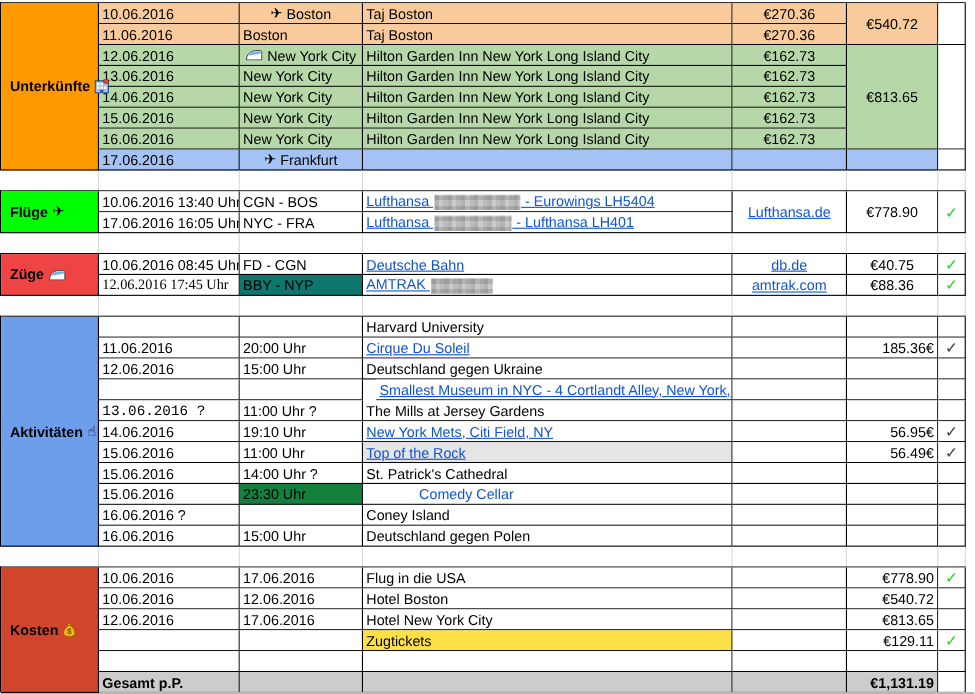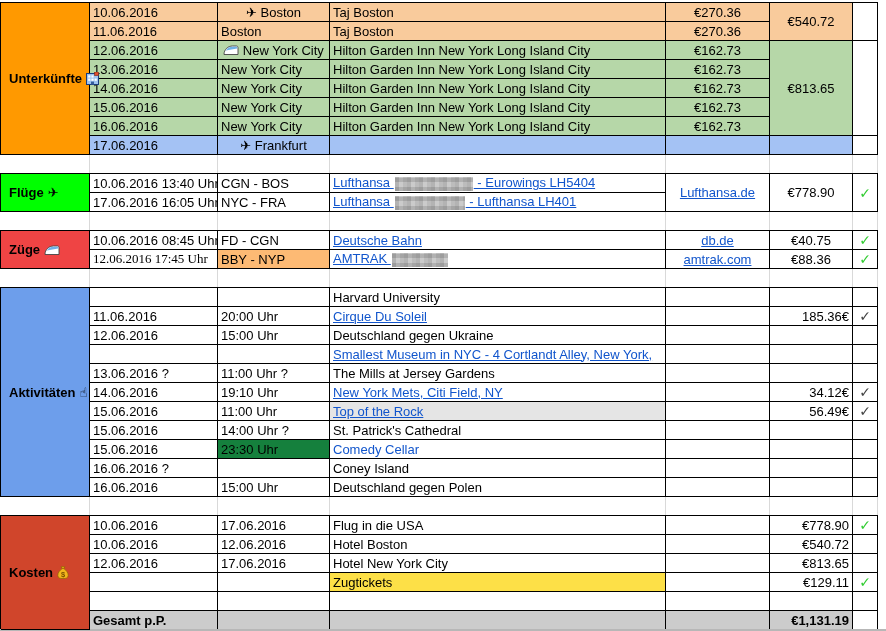--- a/index.html
+++ b/index.html
@@ -19,21 +19,21 @@
     white-space:nowrap; overflow:hidden; background:#fff;
   }
   .cell.center { justify-content:center; }
   .cell.right  { justify-content:flex-end; }
   .cell.bold   { font-weight:bold; }
   .label-cell {
     font-weight:bold; overflow:visible; padding-left:8px;
     gap:4px; z-index:2; justify-content:flex-start;
   }
   .link { color:#1155cc; text-decoration:underline; cursor:pointer; }
-  .link.nounderline { text-decoration:none; }
+  .link.nounderline { text-decoration:none;margin-left:48px; }
   .check { font-weight:bold; font-size:14px; line-height:1; }
   .gap { position:absolute; display:grid; }
   .gap > div { border-right:1px solid #d9d9d9; }
   .blur {
     display:inline-block; height:14px; vertical-align:middle; margin:0 1px;
     background:
       repeating-linear-gradient(90deg,#c4c4c4 0 4px,#dedede 4px 8px,#cecece 8px 12px),
       repeating-linear-gradient(0deg,#cccccc 0 4px,#e9e9e9 4px 9px);
     background-blend-mode:multiply;
     filter:blur(0.6px);
@@ -167,21 +167,21 @@
           <span class="link">Deutsche Bahn</span>
         </div>
         <div class="cell center" style="grid-area: 1 / 5; background: rgb(255, 255, 255);">
           <span class="link">db.de</span>
         </div>
         <div class="cell center" style="grid-area: 1 / 6; background: rgb(255, 255, 255);">€40.75</div>
         <div class="cell center" style="grid-area: 1 / 7; background: rgb(255, 255, 255);">
           <span class="check" style="color: rgb(51, 204, 51);">✓</span>
         </div>
         <div class="cell" style="grid-area: 2 / 2; background: rgb(255, 255, 255); font-family: Liberation Serif, serif;">12.06.2016 17:45 Uhr</div>
-        <div class="cell" style="grid-area: 2 / 3; background: #fdba74;">BBY - NYP</div>
+        <div class="cell" style="grid-area: 2 / 3; background: #0f766e;">BBY - NYP</div>
         <div class="cell" style="grid-area: 2 / 4; background: rgb(255, 255, 255);">
           <span class="link">AMTRAK <span class="blur" style="width: 56px;"></span></span>
         </div>
         <div class="cell center" style="grid-area: 2 / 5; background: rgb(255, 255, 255);">
           <span class="link">amtrak.com</span>
         </div>
         <div class="cell center" style="grid-area: 2 / 6; background: rgb(255, 255, 255);">€88.36</div>
         <div class="cell center" style="grid-area: 2 / 7; background: rgb(255, 255, 255);">
           <span class="check" style="color: rgb(51, 204, 51);">✓</span>
         </div>
@@ -217,39 +217,39 @@
           <span class="check" style="color: rgb(68, 68, 68);">✓</span>
         </div>
         <div class="cell" style="grid-area: 3 / 2; background: rgb(255, 255, 255);">12.06.2016</div>
         <div class="cell" style="grid-area: 3 / 3; background: rgb(255, 255, 255);">15:00 Uhr</div>
         <div class="cell" style="grid-area: 3 / 4; background: rgb(255, 255, 255);">Deutschland gegen Ukraine</div>
         <div class="cell" style="grid-area: 3 / 5; background: rgb(255, 255, 255);"></div>
         <div class="cell" style="grid-area: 3 / 6; background: rgb(255, 255, 255);"></div>
         <div class="cell" style="grid-area: 3 / 7; background: rgb(255, 255, 255);"></div>
         <div class="cell" style="grid-area: 4 / 2; background: rgb(255, 255, 255);"></div>
         <div class="cell" style="grid-area: 4 / 3; background: rgb(255, 255, 255);"></div>
-        <div class="cell" style="grid-area: 4 / 4; background: rgb(255, 255, 255);">
+        <div class="cell" style="grid-area: 4 / 4; background: rgb(255, 255, 255); margin-left: 12px;">
           <span class="link">Smallest Museum in NYC - 4 Cortlandt Alley, New York,</span>
         </div>
         <div class="cell" style="grid-area: 4 / 5; background: rgb(255, 255, 255);"></div>
         <div class="cell" style="grid-area: 4 / 6; background: rgb(255, 255, 255);"></div>
         <div class="cell" style="grid-area: 4 / 7; background: rgb(255, 255, 255);"></div>
-        <div class="cell" style="grid-area: 5 / 2; background: rgb(255, 255, 255);">13.06.2016 ?</div>
+        <div class="cell" style="grid-area: 5 / 2; background: rgb(255, 255, 255); font-family: Liberation Mono, monospace;">13.06.2016 ?</div>
         <div class="cell" style="grid-area: 5 / 3; background: rgb(255, 255, 255);">11:00 Uhr ?</div>
         <div class="cell" style="grid-area: 5 / 4; background: rgb(255, 255, 255);">The Mills at Jersey Gardens</div>
         <div class="cell" style="grid-area: 5 / 5; background: rgb(255, 255, 255);"></div>
         <div class="cell" style="grid-area: 5 / 6; background: rgb(255, 255, 255);"></div>
         <div class="cell" style="grid-area: 5 / 7; background: rgb(255, 255, 255);"></div>
         <div class="cell" style="grid-area: 6 / 2; background: rgb(255, 255, 255);">14.06.2016</div>
         <div class="cell" style="grid-area: 6 / 3; background: rgb(255, 255, 255);">19:10 Uhr</div>
         <div class="cell" style="grid-area: 6 / 4; background: rgb(255, 255, 255);">
           <span class="link">New York Mets, Citi Field, NY</span>
         </div>
         <div class="cell" style="grid-area: 6 / 5; background: rgb(255, 255, 255);"></div>
-        <div class="cell right" style="grid-area: 6 / 6; background: rgb(255, 255, 255);">34.12€</div>
+        <div class="cell right" style="grid-area: 6 / 6; background: rgb(255, 255, 255);">56.95€</div>
         <div class="cell center" style="grid-area: 6 / 7; background: rgb(255, 255, 255);">
           <span class="check" style="color: rgb(68, 68, 68);">✓</span>
         </div>
         <div class="cell" style="grid-area: 7 / 2; background: rgb(255, 255, 255);">15.06.2016</div>
         <div class="cell" style="grid-area: 7 / 3; background: rgb(255, 255, 255);">11:00 Uhr</div>
         <div class="cell" style="grid-area: 7 / 4; background: #e5e5e5;">
           <span class="link">Top of the Rock</span>
         </div>
         <div class="cell" style="grid-area: 7 / 5; background: rgb(255, 255, 255);"></div>
         <div class="cell right" style="grid-area: 7 / 6; background: rgb(255, 255, 255);">56.49€</div>

